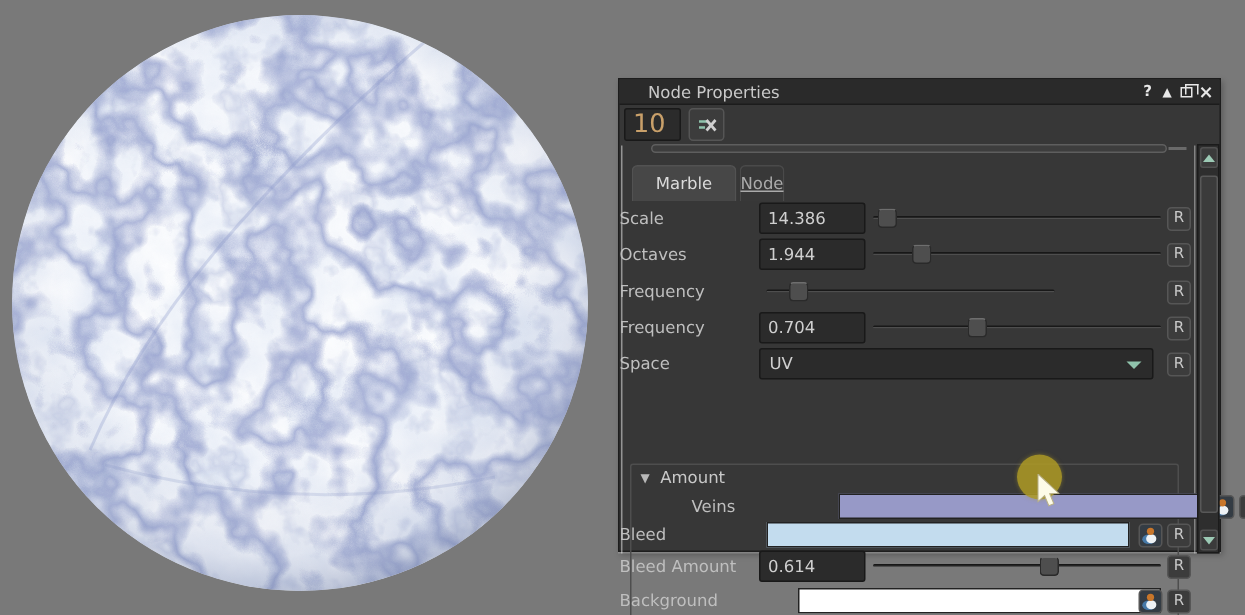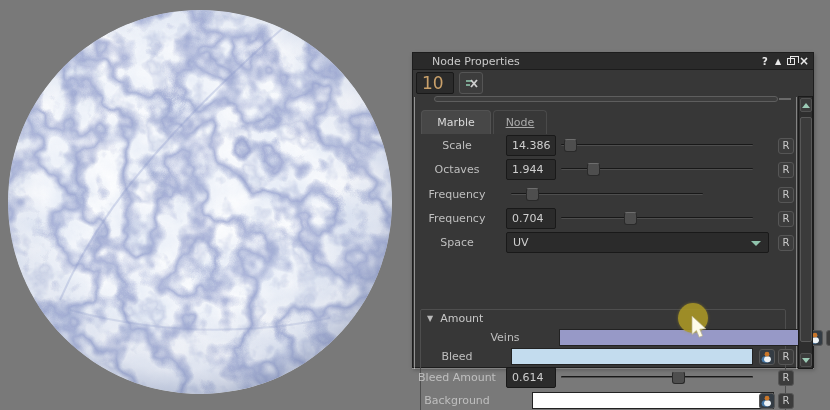--- a/index.html
+++ b/index.html
@@ -35,25 +35,25 @@
           border:1px solid #5e5e5e;border-radius:3px;}
   .hdash{position:absolute;right:4px;top:2px;width:12px;height:2px;background:#6a6a6a;}
 
   .content{position:absolute;left:0;top:50px;width:402px;height:266px;}
   .edge-l{position:absolute;left:1px;top:-6px;width:1px;height:272px;background:rgba(225,225,225,.55);}
   .edge-r{position:absolute;left:383px;top:-6px;width:1px;height:272px;background:rgba(225,225,225,.45);}
 
   .tab{position:absolute;top:7px;height:24px;border:1px solid #525252;border-bottom:none;
        border-radius:4px 4px 0 0;display:flex;align-items:center;justify-content:center;font-size:11px;}
   .tab-active{left:8px;width:70px;background:#474747;color:#dadada;z-index:2;}
-  .tab-idle{left:80px;width:54px;background:#383838;color:#aaa;border-color:#4a4a4a;text-decoration:underline;}
+  .tab-idle{left:80px;width:30px;background:#383838;color:#aaa;border-color:#4a4a4a;text-decoration:underline;}
 
   .row{position:absolute;left:0;width:384px;height:21px;display:flex;align-items:center;}
-  .lbl{width:93px;text-align:center;padding-right:5px;color:#bfbfbf;white-space:nowrap;}
-  .val{width:50px;height:21px;background:#2b2b2b;border:1px solid #191919;border-radius:2px;
+  .lbl{width:93px;text-align:left;padding-right:5px;color:#bfbfbf;white-space:nowrap;}
+  .val{width:71px;height:21px;background:#2b2b2b;border:1px solid #191919;border-radius:2px;
        color:#cfcfcf;font-size:11px;padding:0 0 0 5px;font-family:inherit;outline:none;}
   .sliderwrap{position:relative;margin-left:5px;width:192px;height:21px;}
   .track{position:absolute;left:0;right:0;top:9px;height:2px;background:#181818;
          border-bottom:1px solid #4e4e4e;border-radius:1px;}
   .handle{position:absolute;top:4px;width:13px;height:13px;margin-left:-7px;background:#4e4e4e;
           border:1px solid #2a2a2a;border-top-color:#6e6e6e;border-radius:3px;}
   .rbtn{position:absolute;left:365px;width:16px;height:16px;background:#3c3c3c;border:1px solid #565656;
         border-radius:3px;color:#c9c9c9;font-size:10px;display:flex;align-items:center;justify-content:center;}
   .dropdown{position:relative;margin-left:0;width:263px;height:21px;background:#2b2b2b;
             border:1px solid #191919;border-radius:2px;color:#cfcfcf;display:flex;align-items:center;

